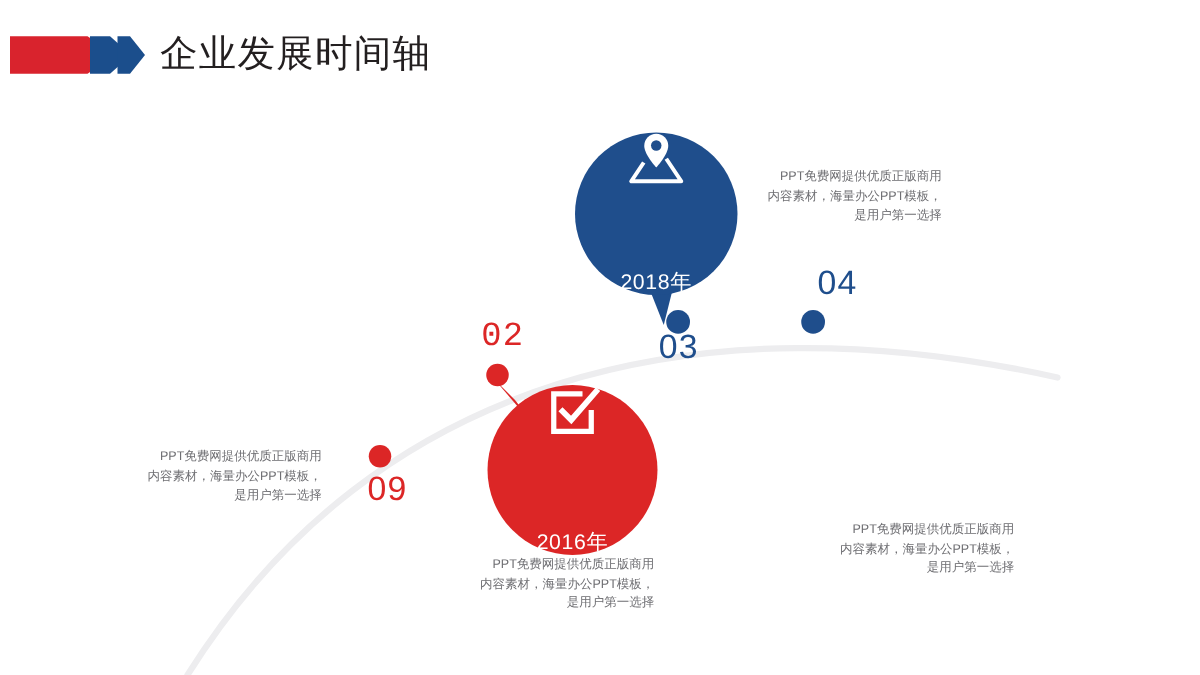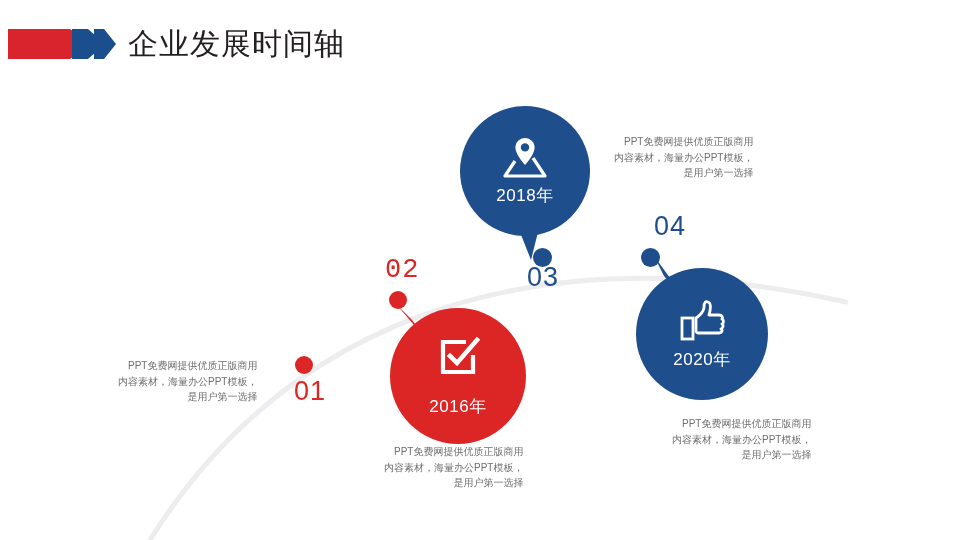--- a/index.html
+++ b/index.html
@@ -19,21 +19,21 @@
     letter-spacing:1px;white-space:nowrap;
   }
 
   
   .arc{position:absolute;left:0;top:0;width:960px;height:540px;}
 
   
   .bubble{position:absolute;}
   .bubble-body{
     position:absolute;left:0;top:0;border-radius:50%;
-    display:flex;flex-direction:column;align-items:center;justify-content:center;
+    display:flex;flex-direction:column;align-items:center;justify-content:space-between;
   }
   .bubble-icon{display:block;}
   .bubble-year{
     color:#ffffff;font-size:17px;line-height:20px;
     margin-top:7px;white-space:nowrap;letter-spacing:.5px;
   }
   .tail{position:absolute;}
 
   
   .node-dot{position:absolute;border-radius:50%;}
@@ -61,21 +61,21 @@
   <div class="header">
     <svg class="hdr-deco" viewBox="0 0 108 34" xmlns="http://www.w3.org/2000/svg">
       <polygon points="0,2 62,2 84,17 62,32 0,32" fill="#D9232D"></polygon>
       <polygon points="64,2 80,2 97,17 80,32 64,32" fill="#1B4E8C"></polygon>
       <polygon points="86,2 96,2 108,17 96,32 86,32" fill="#1B4E8C"></polygon>
     </svg>
     <div class="hdr-title">企业发展时间轴</div>
   </div>
 
   <div class="node-dot" style="left:295px;top:356px;width:18px;height:18px;background:#DC2626;"></div>
-  <div class="node-num" style="left:294px;top:376px;color:#DC2626;">01</div>
+  <div class="node-num" style="left:294px;top:376px;color:#DC2626;">09</div>
   <div class="desc" style="left:118px;top:358px;">
     <div>PPT免费网提供优质正版商用</div>
     <div>内容素材，海量办公PPT模板，</div>
     <div>是用户第一选择</div>
   </div>
 
   <div class="bubble" style="left:390px;top:308px;width:136px;height:136px;">
     <svg class="tail" style="left:0px;top:-10px;width:46px;height:56px;" viewBox="0 0 46 56" xmlns="http://www.w3.org/2000/svg">
       <path d="M 6 6 L 42 48 L 22 22 Z" fill="#DC2626"></path>
     </svg>
@@ -109,32 +109,20 @@
     </div>
   </div>
   <div class="node-dot" style="left:533px;top:248px;width:19px;height:19px;background:#1F4E8C;"></div>
   <div class="node-num" style="left:527px;top:262px;color:#1F4E8C;">03</div>
   <div class="desc" style="left:614px;top:134px;">
     <div>PPT免费网提供优质正版商用</div>
     <div>内容素材，海量办公PPT模板，</div>
     <div>是用户第一选择</div>
   </div>
 
-  <div class="bubble" style="left:636px;top:268px;width:132px;height:132px;">
-    <svg class="tail" style="left:6px;top:-16px;width:46px;height:58px;" viewBox="0 0 46 58" xmlns="http://www.w3.org/2000/svg">
-      <path d="M 12 4 L 44 48 L 22 24 Z" fill="#1F4E8C"></path>
-    </svg>
-    <div class="bubble-body" style="width:132px;height:132px;background:#1F4E8C;">
-      <svg class="bubble-icon" width="46" height="44" viewBox="0 0 46 44" xmlns="http://www.w3.org/2000/svg">
-        <rect x="3" y="19" width="11" height="21" fill="none" stroke="#ffffff" stroke-width="2.8"></rect>
-        <path d="M17 19 C17 19 25 14 25 8 C25 3 27 2 29 3 C32 4 32 9 30 16 H40 C43 16 44 18 43 20 C45 21 45 24 43 25 C45 26 44 29 42 30 C44 31 43 34 40 34 H19 C18 34 17 33 17 32 Z" fill="none" stroke="#ffffff" stroke-width="2.8" stroke-linejoin="round"></path>
-      </svg>
-      <div class="bubble-year">2020年</div>
-    </div>
-  </div>
   <div class="node-dot" style="left:641px;top:248px;width:19px;height:19px;background:#1F4E8C;"></div>
   <div class="node-num" style="left:630px;top:211px;color:#1F4E8C;margin-left:24px;">04</div>
   <div class="desc" style="left:672px;top:416px;">
     <div>PPT免费网提供优质正版商用</div>
     <div>内容素材，海量办公PPT模板，</div>
     <div>是用户第一选择</div>
   </div>
 
 </div>
 

